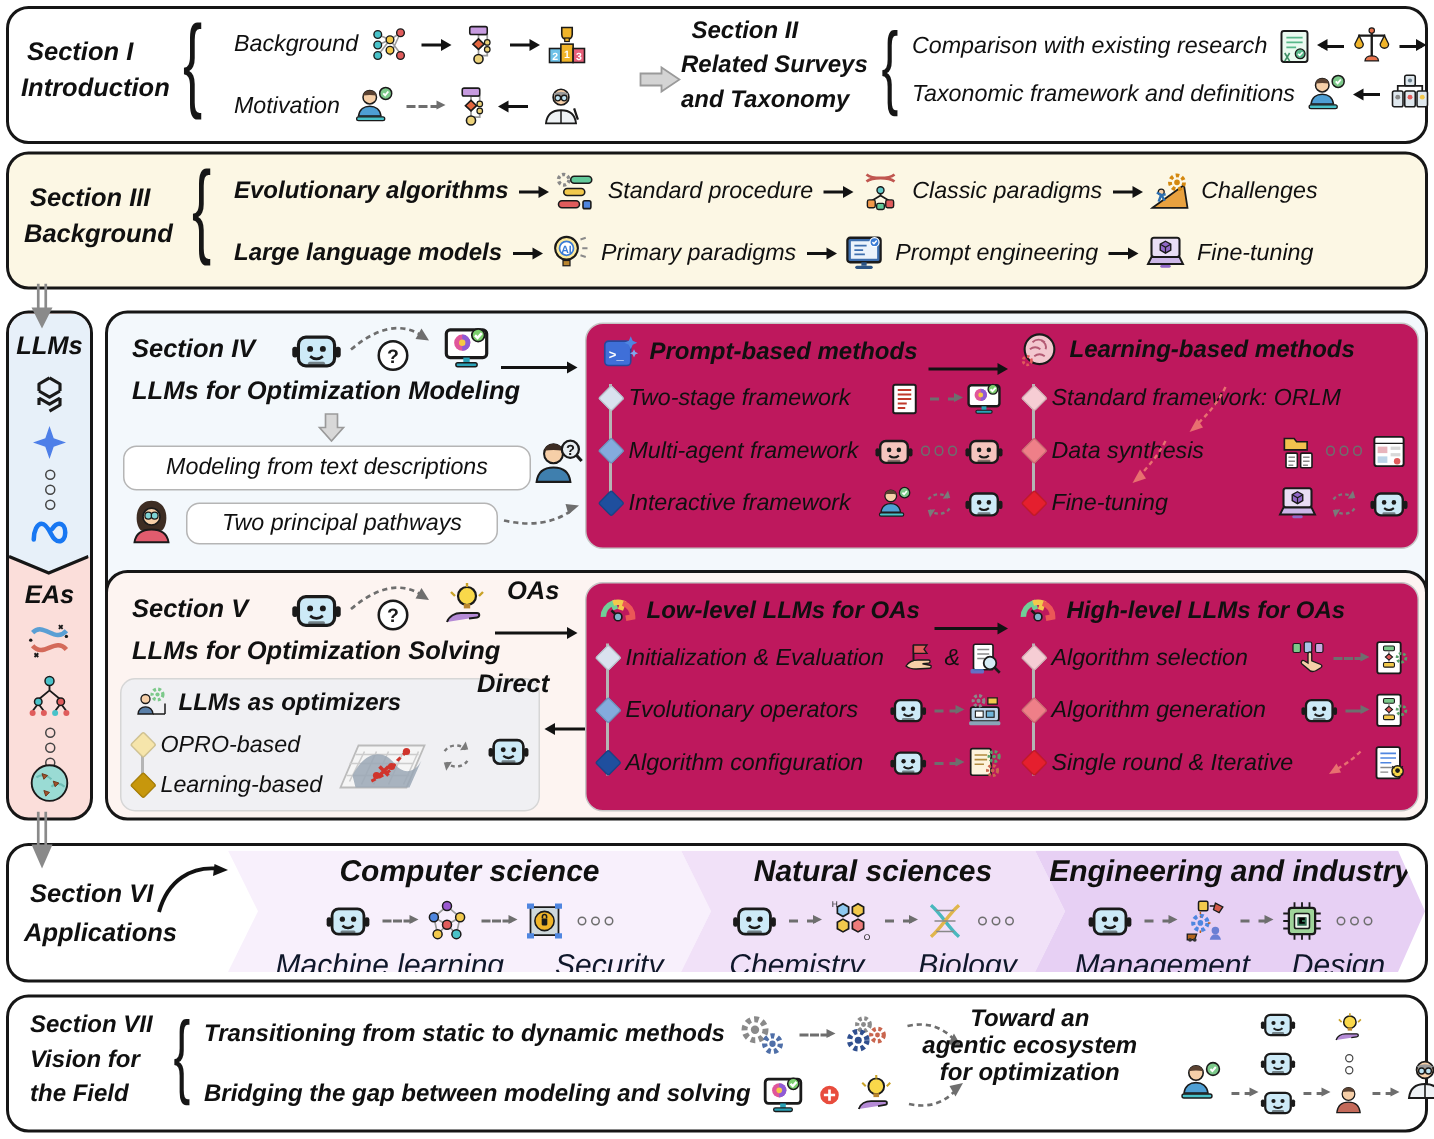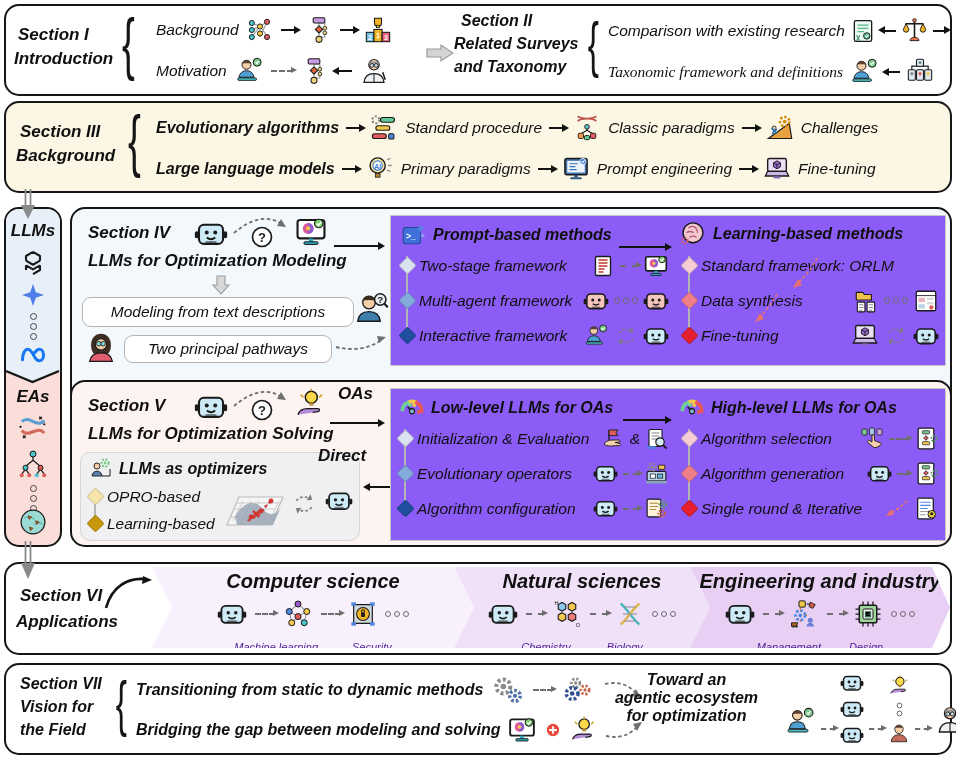--- a/index.html
+++ b/index.html
@@ -23,30 +23,30 @@
   .da{position:relative;display:inline-block;height:0;border-top:2px dashed #6e6e6e;flex:0 0 auto;}
   .da::after{content:"";position:absolute;right:-7px;top:-4.8px;border:3.8px solid transparent;border-left:6.5px solid #6e6e6e;}
   .oo{display:flex;gap:2.5px;align-items:center;flex:0 0 auto;}
   .oo i{width:4.5px;height:4.5px;border:1.2px solid #6e6e6e;border-radius:50%;display:block;}
   .oov{display:flex;flex-direction:column;gap:3px;align-items:center;}
   .oov i{width:5px;height:5px;border:1.3px solid #444;border-radius:50%;display:block;}
   .d{width:11px;height:11px;transform:rotate(45deg);flex:0 0 auto;border-radius:2px;border:1px solid rgba(0,0,0,.15);}
   .db1{background:#d9e2ef}.db2{background:#84abdd}.db3{background:#1f4f9e}
   .dp1{background:#f6cdd4}.dp2{background:#ef7f88}.dp3{background:#e51f2e}
   .dy1{background:#f6e5ab}.dy2{background:#c7970c}
-  .panel{position:absolute;background:#8b5cf6;border:1.6px solid #c6c6c6;border-radius:0;box-sizing:border-box;}
+  .panel{position:absolute;background:#be185d;border:1.6px solid #c6c6c6;border-radius:12px;box-sizing:border-box;}
   .pcol{position:absolute;top:32px;}
   .pcol .railv{position:absolute;left:5px;top:8px;width:2px;background:#b5b5b5;}
   .prow{display:flex;align-items:center;gap:5px;height:35px;position:relative;}
   .phead{position:absolute;display:flex;align-items:center;gap:6px;}
   .bubble{position:absolute;background:#fff;border:1.6px solid #b5b5b5;border-radius:9px;display:flex;align-items:center;justify-content:center;box-sizing:border-box;}
   .band{position:absolute;top:3px;height:81px;}
   .band .bh2{font-weight:700;font-style:italic;font-size:20px;color:#101010;text-align:center;margin-top:3px;}
   .band .icons{display:flex;align-items:center;justify-content:center;gap:8px;margin-top:4px;height:34px;}
-  .band .labels{display:flex;align-items:center;justify-content:center;font-style:italic;font-size:11px;color:#4c1d95;margin-top:10px;}
+  .band .labels{display:flex;align-items:center;justify-content:center;font-style:italic;font-size:20px;color:#0f172a;margin-top:2px;}
   .ml{margin-left:auto;}
 </style>
 </head>
 <body>
 
 <svg width="0" height="0" style="position:absolute">
 <defs>
 <symbol id="bot" viewBox="0 0 24 24">
         <rect x="3.5" y="5.5" width="17" height="13.5" rx="3.5" style="fill:var(--b,#cdeaf7)" stroke="#1a1a1a" stroke-width="1.5"></rect>
         <rect x="0.6" y="10" width="2.6" height="5" rx="1.2" fill="#1a1a1a"></rect>
@@ -480,21 +480,21 @@
         </svg>
       <span class="arl" style="width:15px"></span>
       <svg class="ic" width="27" height="27">
           <use href="#scale"></use>
         </svg>
       <span class="ar" style="width:15px"></span>
       <svg class="ic" width="26" height="26">
           <use href="#book"></use>
         </svg>
     </div>
-    <div class="abs row" style="left:602px;top:51px;gap:6px;font-family:Liberation Serif, serif;">
+    <div class="abs row" style="left:602px;top:42px;gap:6px;">
       <span class="it">Taxonomic framework and definitions</span>
       <svg class="ic" width="30" height="30">
           <use href="#ul"></use>
         </svg>
       <span class="arl" style="width:15px"></span>
       <svg class="ic" width="28" height="28">
           <use href="#org"></use>
         </svg>
     </div>
   </div>

